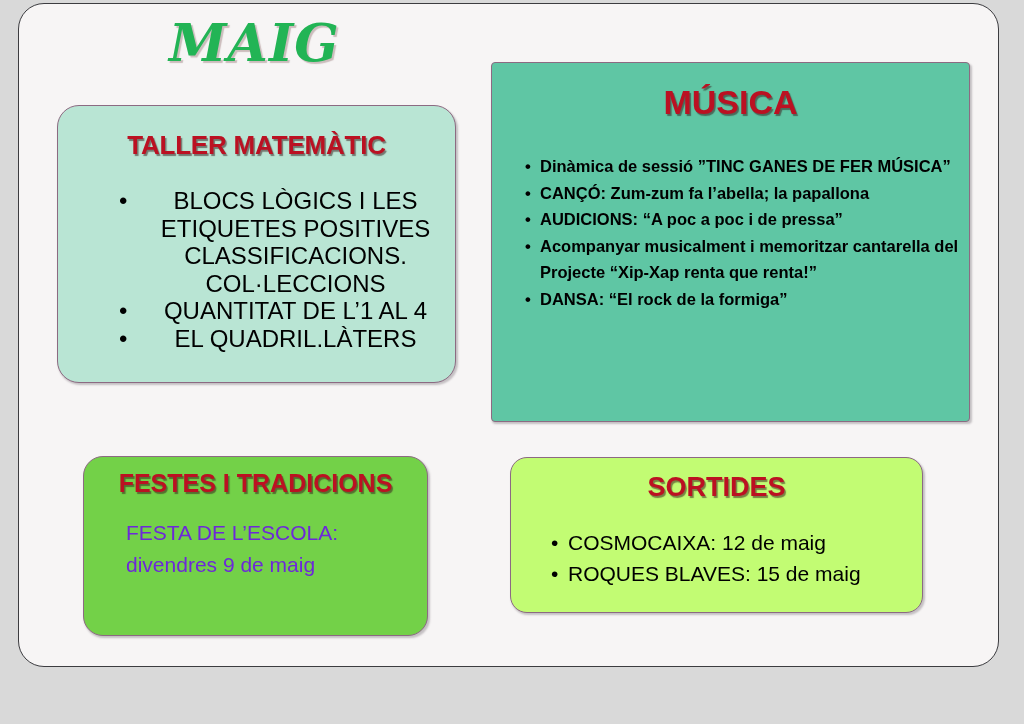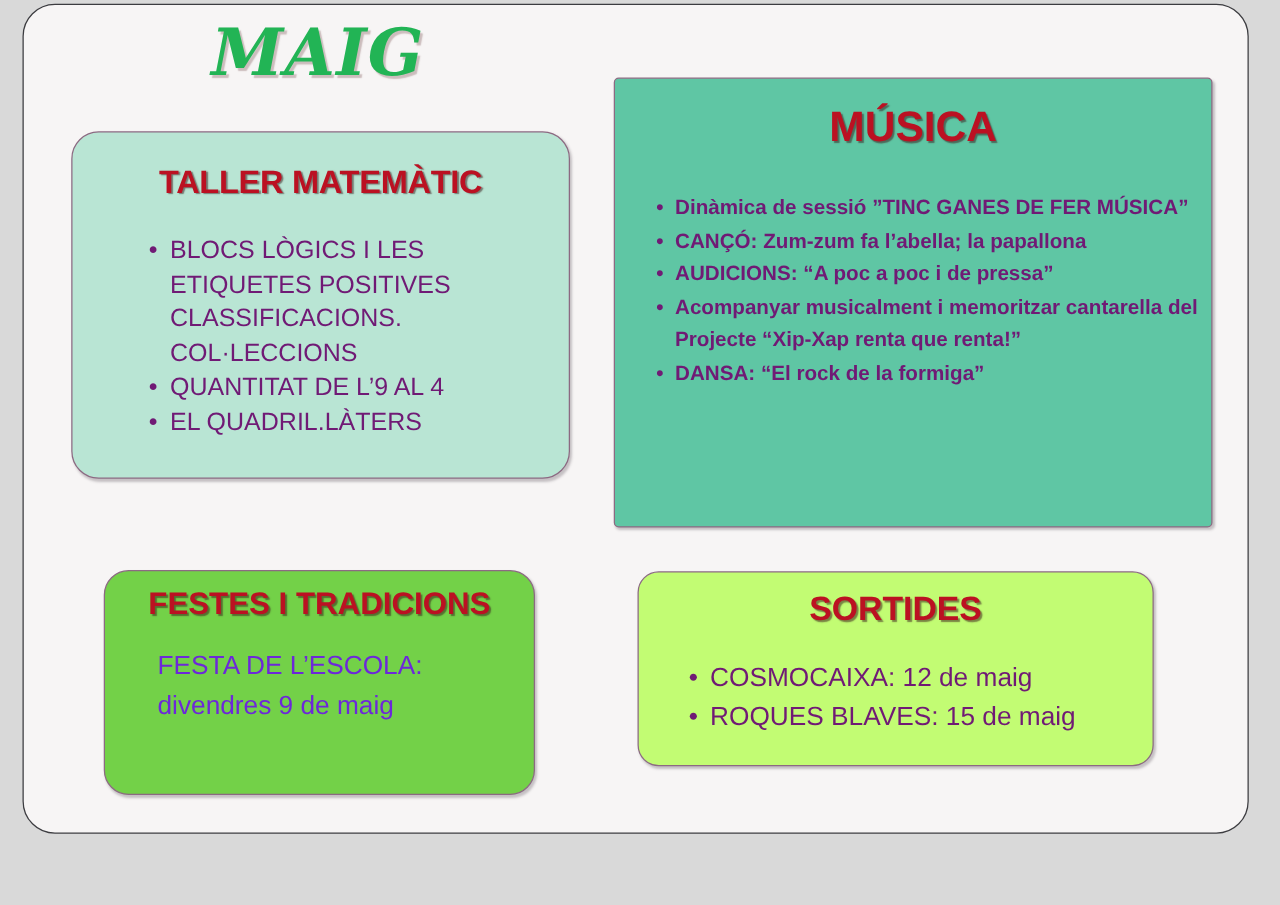--- a/index.html
+++ b/index.html
@@ -58,21 +58,21 @@
     text-shadow: 1.5px 1.5px 1px rgba(60,30,30,0.55);
     white-space: nowrap;
   }
   .card ul {
     margin: 0;
     padding: 0 0 0 30px;
     list-style: none;
   }
   .card li {
     position: relative;
-    color: #701a75;
+    color: #000000;
   }
   .card li::before {
     content: "\2022";
     position: absolute;
     left: -17px;
     top: 0;
   }
 
   
   #card-math {
@@ -84,22 +84,23 @@
     border-radius: 22px;
   }
   #card-math .card-title {
     margin-top: 24px;
     font-size: 26px;
     letter-spacing: -0.2px;
   }
   #card-math ul {
     margin-top: 26px;
     padding-left: 78px;
-    font-size: 20px;
+    font-size: 24px;
     line-height: 27.5px;
+    text-align: center;
   }
   #card-math li { margin-bottom: 0; }
 
   
   #card-music {
     left: 472px;
     top: 58px;
     width: 479px;
     height: 360px;
     background: #5fc6a4;
@@ -163,21 +164,21 @@
 <body>
 
 <div id="page">
 
   <div id="title">MAIG</div>
 
   <div class="card" id="card-math">
     <div class="card-title">TALLER MATEMÀTIC</div>
     <ul>
       <li>BLOCS LÒGICS I LES ETIQUETES POSITIVES CLASSIFICACIONS. COL·LECCIONS</li>
-      <li>QUANTITAT DE L’9 AL 4</li>
+      <li>QUANTITAT DE L’1 AL 4</li>
       <li>EL QUADRIL.LÀTERS</li>
     </ul>
   </div>
 
   <div class="card" id="card-music">
     <div class="card-title">MÚSICA</div>
     <ul>
       <li>Dinàmica de sessió ”TINC GANES DE FER MÚSICA”</li>
       <li>CANÇÓ: Zum-zum fa l’abella; la papallona</li>
       <li>AUDICIONS:  “A poc a poc i de pressa”</li>

